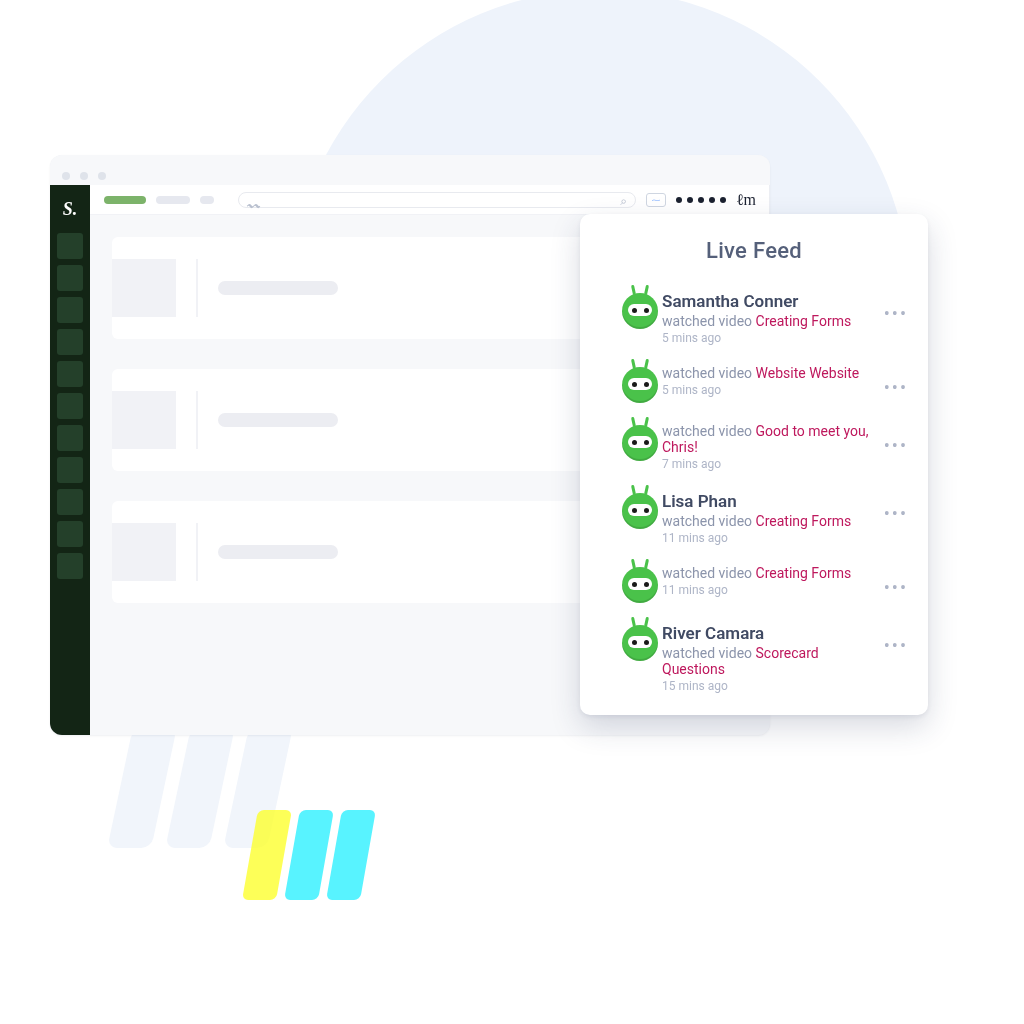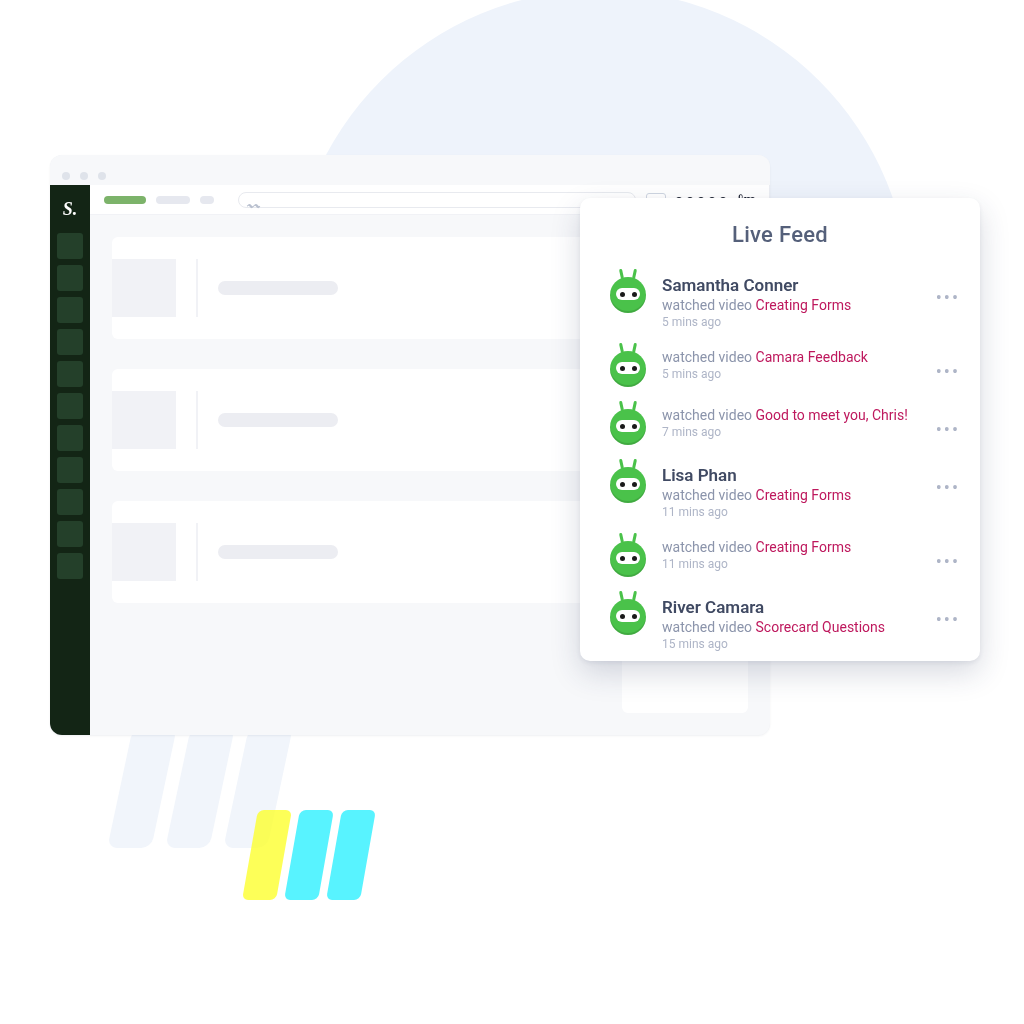--- a/index.html
+++ b/index.html
@@ -113,35 +113,36 @@
   }
   .skel-card .thumb { width:64px; height:58px; background:#f1f2f6; border-radius:0; margin-left:0; }
   .skel-card .sep { width:2px; background:#f1f2f6; margin:0 20px; }
   .skel-card .line { height:14px; border-radius:7px; background:#ecedf2; width:120px; margin:auto 0; }
 
   .col-side-card { background:#ffffff; border-radius:6px; height:100%; }
 
   
   .feed {
     position:absolute;
-    left: 580px; top: 198px;
-    width: 400px;
+    left: 580px; top: 214px;
+    width: 348px;
     background:#ffffff;
     border-radius:10px;
     box-shadow: 0 12px 30px rgba(40,50,90,.18), 0 2px 4px rgba(40,50,90,.08);
     z-index: 3;
-    padding-bottom: 0;
+    padding-bottom: 12px;
   }
   .feed-title {
     text-align:center; font-size:22px; color:#55607a; font-weight:500;
     padding:24px 0 18px 0; letter-spacing:.3px;
   }
   .feed-item {
-    display:flex; align-items:flex-start; gap:16px;
+    display:flex; align-items:flex-start; gap:4px;
     padding:10px 20px 10px 30px;
+    margin-left:12px;
   }
   .avatar {
     width:36px; height:36px; border-radius:50%; background:#4ac24a;
     position:relative; flex:0 0 36px; margin-top:2px;
     box-shadow: inset 0 -2px 0 rgba(0,0,0,.12);
   }
   
   .avatar::before, .avatar::after {
     content:""; position:absolute; width:3px; height:10px; background:#4ac24a; top:-8px; border-radius:2px;
   }
@@ -278,21 +279,21 @@
     <div class="avatar">
         <span class="eyes">
           <i></i>
           <i></i>
         </span>
       </div>
     <div class="feed-body">
       <div class="feed-line">
         <span>watched video</span>
         <span> </span>
-        <span class="feed-link">Camara Feedback</span>
+        <span class="feed-link">Website Website</span>
       </div>
       <div class="feed-time">5 mins ago</div>
     </div>
     <div class="feed-more">•••</div>
   </div>
 
   <div class="feed-item">
     <div class="avatar">
         <span class="eyes">
           <i></i>

